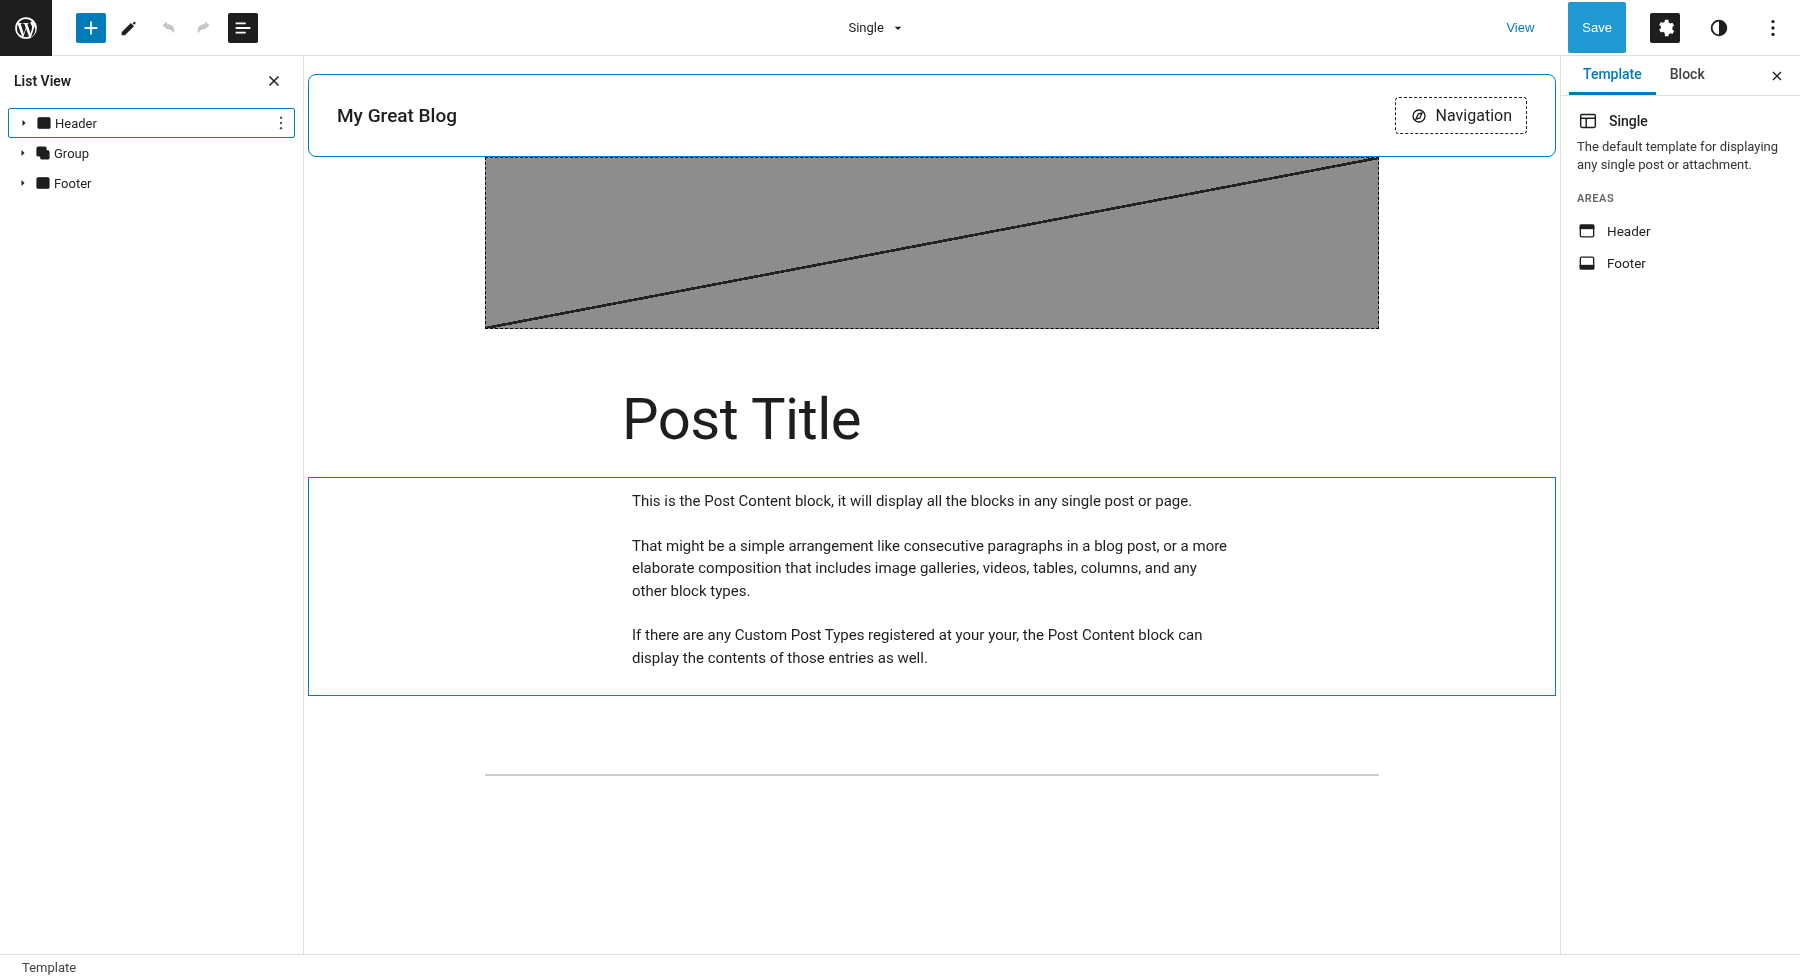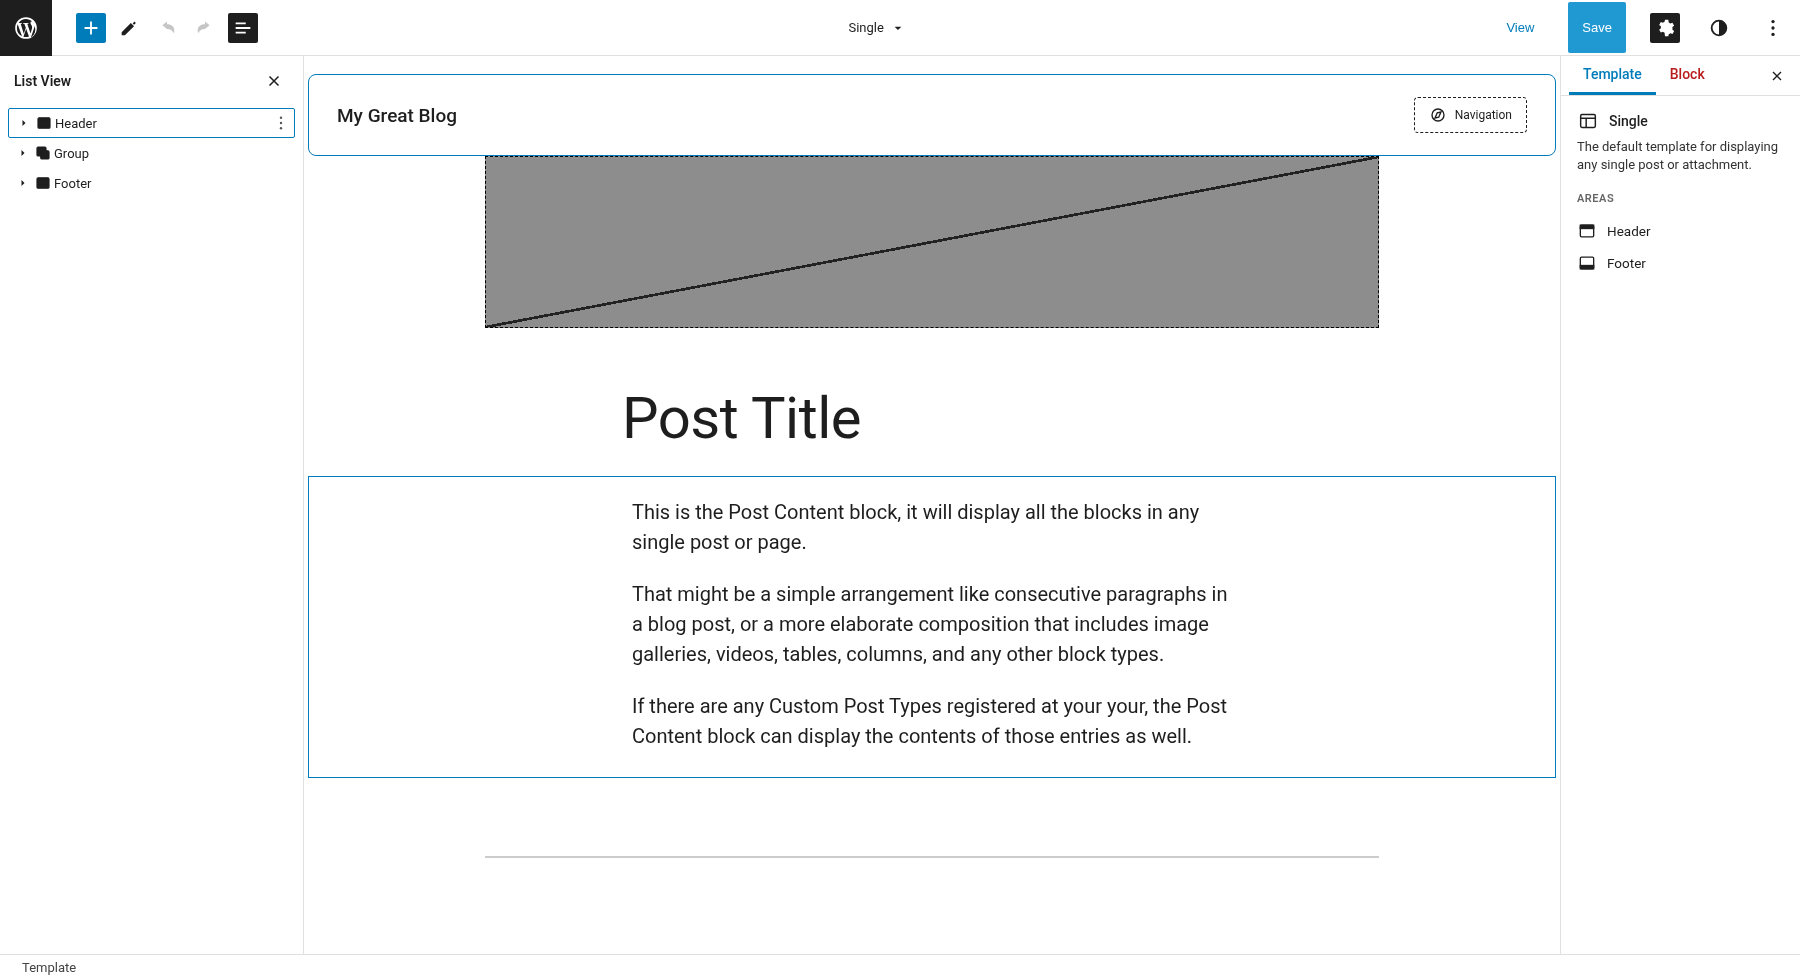--- a/index.html
+++ b/index.html
@@ -39,42 +39,42 @@
   .lv-label { font-size: 13px; }
   .lv-more { position: absolute; right: 4px; }
   .lv-more svg { fill: #555; }
 
   
   .canvas { flex: 1; overflow: auto; background: #fff; padding: 18px 0 0 0; position: relative; }
   .c-outer { margin: 0 auto; width: calc(100% - 4px); }
   .c-header { border: 1.5px solid #007cba; border-radius: 8px; margin: 0 2px 0 2px; }
   .c-header-inner { display: flex; align-items: center; justify-content: space-between; padding: 22px 28px; }
   .c-sitetitle { font-size: 19px; font-weight: 500; }
-  .c-navpill { border: 1.5px dashed #1e1e1e; border-radius: 4px; padding: 8px 14px; display: flex; align-items: center; gap: 8px; font-size: 12px; }
+  .c-navpill { border: 1.5px dashed #1e1e1e; border-radius: 4px; padding: 8px 14px; display: flex; align-items: center; gap: 8px; font-size: 16px; }
   
   .c-featured-wrap { display: flex; justify-content: center; }
   .c-featured-box { width: 100%; max-width: 894px; margin: 0 auto; height: 172px; background: #8d8d8d; border: 1.5px dashed #000; position: relative; overflow: hidden; }
   .c-featured-diag::before, .c-featured-diag::after {
     content: ""; position: absolute; inset: 0;
     background: linear-gradient(to bottom right, transparent 49.6%, #222 49.6%, #222 50.4%, transparent 50.4%);
   }
   .c-featured-diag::after {
     background: linear-gradient(to bottom left, transparent 49.6%, #222 49.6%, #222 50.4%, transparent 50.4%);
     display:none;
   }
   .c-posttitle { max-width: 620px; margin: 56px auto 24px; font-size: 58px; font-weight: 400; letter-spacing: -0.5px; }
   .c-content { border: 1.5px solid #007cba; margin: 10px 2px; padding: 12px 0 18px 0; }
-  .c-content p { max-width: 600px; margin: 8px auto 22px; font-size: 20px; line-height: 1.5; }
+  .c-content p { max-width: 600px; margin: 0 auto 22px; font-size: 15px; line-height: 1.5; }
   .c-content p:last-child { margin-bottom: 8px; }
   .c-hr { max-width: 894px; margin: 78px auto 0; height: 2px; background: #ccc; }
 
   
   .inspector { width: 240px; border-left: 1px solid #e0e0e0; display: flex; flex-direction: column; }
   .insp-tabs { display: flex; align-items: center; border-bottom: 1px solid #e0e0e0; height: 40px; position: relative; padding: 0 8px; }
-  .insp-tab { padding: 10px 14px; font-size: 14px; font-weight: 500; color: #b91c1c; cursor: pointer; border-bottom: 3px solid transparent; height: 100%; display:flex; align-items:center; }
+  .insp-tab { padding: 10px 14px; font-size: 14px; font-weight: 500; color: #404040; cursor: pointer; border-bottom: 3px solid transparent; height: 100%; display:flex; align-items:center; }
   .insp-tab.active { color: #007cba; border-bottom-color: #007cba; }
   .insp-close { margin-left: auto; }
   .insp-body { padding: 14px 16px; }
   .insp-title { display: flex; align-items: center; gap: 10px; margin-bottom: 6px; }
   .insp-title span { font-size: 14px; font-weight: 500; }
   .insp-desc { font-size: 13px; color: #333; margin-bottom: 18px; line-height: 1.4; }
   .insp-section { font-size: 11px; font-weight: 600; letter-spacing: 0.5px; color: #666; text-transform: uppercase; margin-bottom: 10px; }
   .insp-area { display: flex; align-items: center; gap: 10px; padding: 6px 0; cursor: pointer; }
   .insp-area svg { flex: none; }
   .insp-area span { font-size: 13.5px; }

